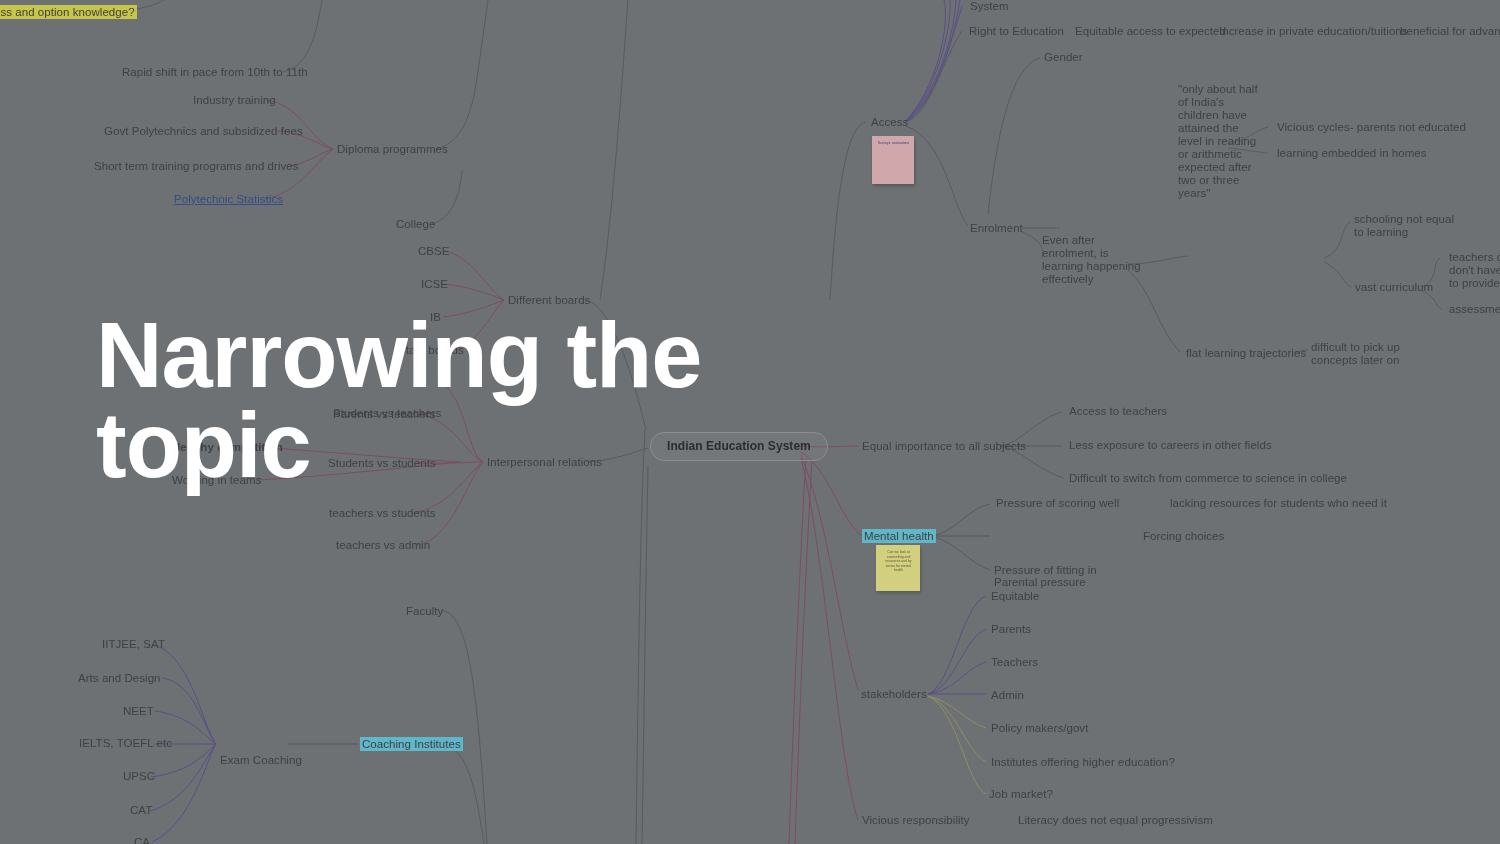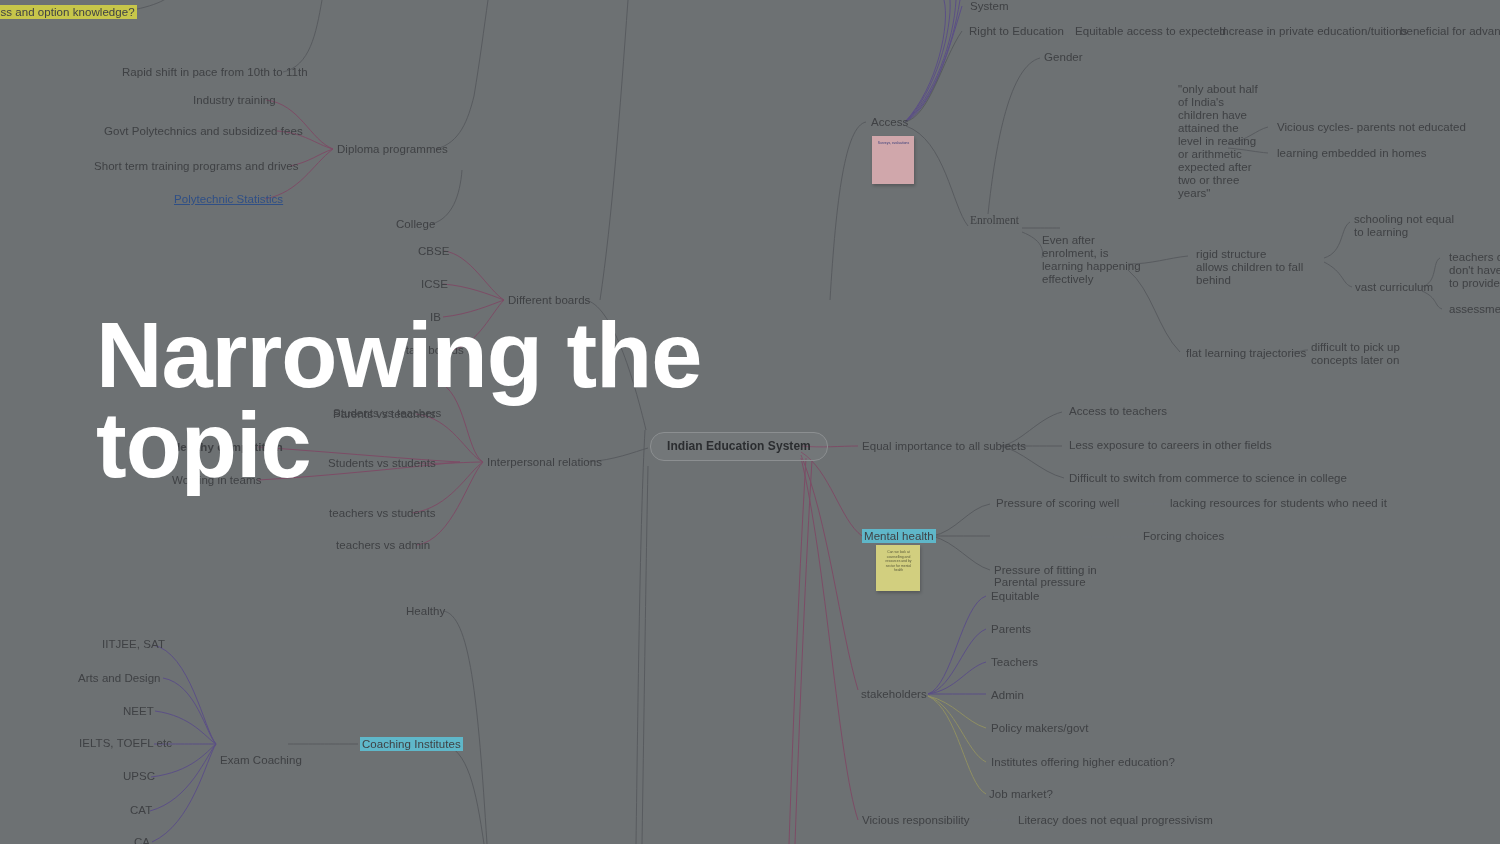--- a/index.html
+++ b/index.html
@@ -195,58 +195,56 @@
   <div class="node" style="left:333px;top:408px;">Parents vs teachers</div>
   <div class="node" style="left:172px;top:441px;font-weight:bold;">Healthy competition</div>
   <div class="node" style="left:172px;top:474px;">Working in teams</div>
   <div class="node" style="left:328px;top:457px;">Students vs students</div>
   <div class="node" style="left:329px;top:507px;">teachers vs students</div>
   <div class="node" style="left:336px;top:539px;">teachers vs admin</div>
   <div class="node" style="left:487px;top:456px;">Interpersonal relations</div>
 
   <div class="node root" style="left:650px;top:432px;">Indian Education System</div>
 
-  <div class="node" style="left:406px;top:605px;">Healthy</div>
+  <div class="node" style="left:406px;top:605px;">Faculty</div>
   <div class="node" style="left:102px;top:638px;">IITJEE, SAT</div>
   <div class="node" style="left:78px;top:672px;">Arts and Design</div>
   <div class="node" style="left:123px;top:705px;">NEET</div>
   <div class="node" style="left:79px;top:737px;">IELTS, TOEFL etc</div>
   <div class="node" style="left:123px;top:770px;">UPSC</div>
   <div class="node" style="left:130px;top:804px;">CAT</div>
   <div class="node" style="left:134px;top:836px;">CA</div>
   <div class="node" style="left:220px;top:738px;margin-top:16px;">Exam Coaching</div>
   <div class="node" style="left:360px;top:738px;"><span class="hl-cyan">Coaching Institutes</span></div>
 
   <div class="node" style="left:970px;top:0px;">System</div>
   <div class="node" style="left:969px;top:25px;">Right to Education</div>
   <div class="node" style="left:1075px;top:25px;">Equitable access to expected</div>
   <div class="node" style="left:1219px;top:25px;">Increase in private education/tuitions</div>
   <div class="node" style="left:1400px;top:25px;">beneficial for advantag</div>
   <div class="node" style="left:1044px;top:51px;">Gender</div>
   <div class="node" style="left:871px;top:116px;">Access</div>
-  <div class="node" style="left:970px;top:214px;font-family:Liberation Serif, serif;">Enrolment</div>
+  <div class="node" style="left:970px;top:222px;">Enrolment</div>
 
   <div class="node wrap" style="left:1178px;top:83px;width:96px;">"only about half
 of India's
 children have
 attained the
 level in reading
 or arithmetic
 expected after
 two or three
 years"</div>
   <div class="node" style="left:1277px;top:121px;">Vicious cycles- parents not educated</div>
   <div class="node" style="left:1277px;top:147px;">learning embedded in homes</div>
 
   <div class="node wrap" style="left:1042px;top:234px;width:100px;">Even after
 enrolment, is
 learning happening
 effectively</div>
-  <div class="node wrap" style="left:1196px;top:248px;width:140px;">rigid structure
-allows children to fall behind</div>
   <div class="node wrap" style="left:1354px;top:213px;width:110px;">schooling not equal
 to learning</div>
   <div class="node" style="left:1355px;top:281px;">vast curriculum</div>
   <div class="node wrap" style="left:1449px;top:251px;width:70px;">teachers oft
 don't have t
 to provide a</div>
   <div class="node" style="left:1449px;top:303px;">assessment</div>
   <div class="node" style="left:1186px;top:347px;">flat learning trajectories</div>
   <div class="node wrap" style="left:1311px;top:341px;width:110px;">difficult to pick up
 concepts later on</div>

